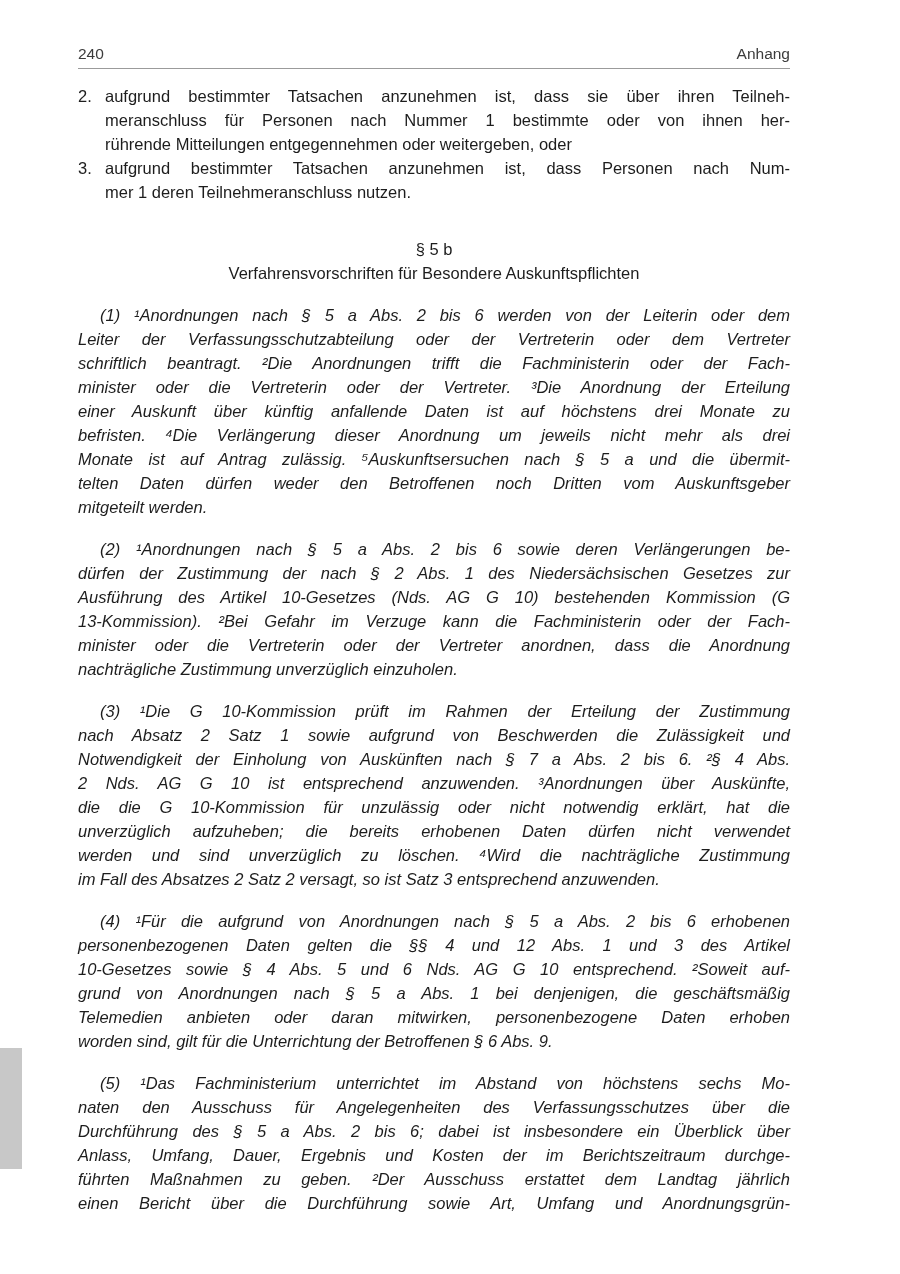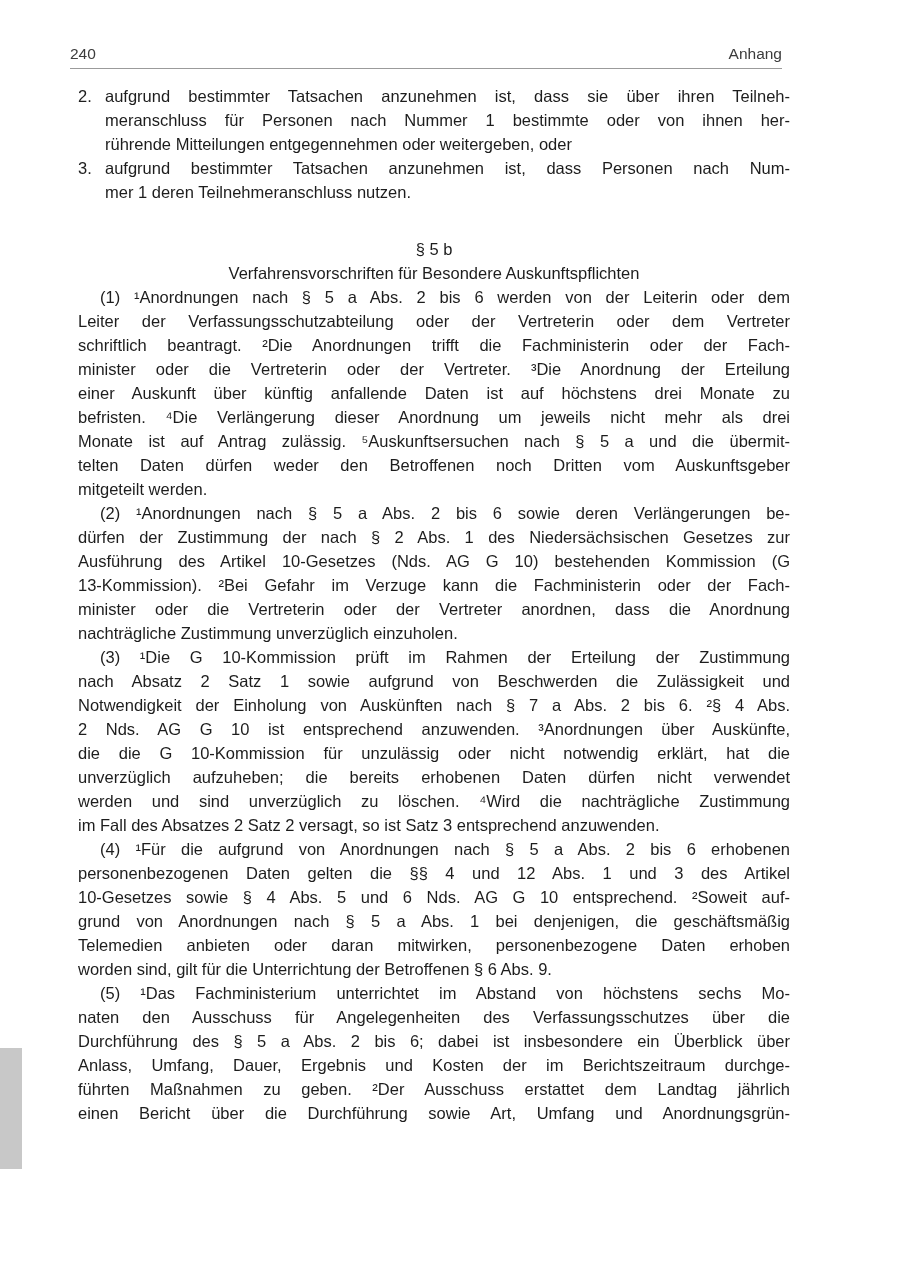--- a/index.html
+++ b/index.html
@@ -11,21 +11,21 @@
     margin: 0 auto;
     background: #ffffff;
     font-family: "Liberation Sans", "DejaVu Sans", sans-serif;
     font-size: 16.5px;
     line-height: 24px;
     color: #1d1d1d;
     overflow: hidden;
   }
   .page-header {
     position: absolute;
-    left: 70px;
+    left: 78px;
     top: 44px;
     width: 712px;
     display: flex;
     justify-content: space-between;
     align-items: flex-end;
     padding-bottom: 5px;
     border-bottom: 1px solid #9b9b9b;
     font-size: 15.5px;
     line-height: 19px;
     color: #3c3c3c;
@@ -34,21 +34,21 @@
     position: absolute;
     left: 78px;
     top: 84px;
     width: 712px;
   }
   .list-item { display: flex; }
   .list-marker { width: 27px; flex: none; }
   .list-lines { flex: 1; min-width: 0; }
   .heading-block { margin-top: 33px; }
   .heading-line { text-align: center; }
-  .para { margin-top: 0; }
+  .para { margin-top: 18px; font-style: italic; }
   .para .line:first-child { text-indent: 22px; }
   .line {
     text-align: justify;
     text-align-last: justify;
     white-space: normal;
   }
   .line.line-last {
     text-align: left;
     text-align-last: left;
   }

